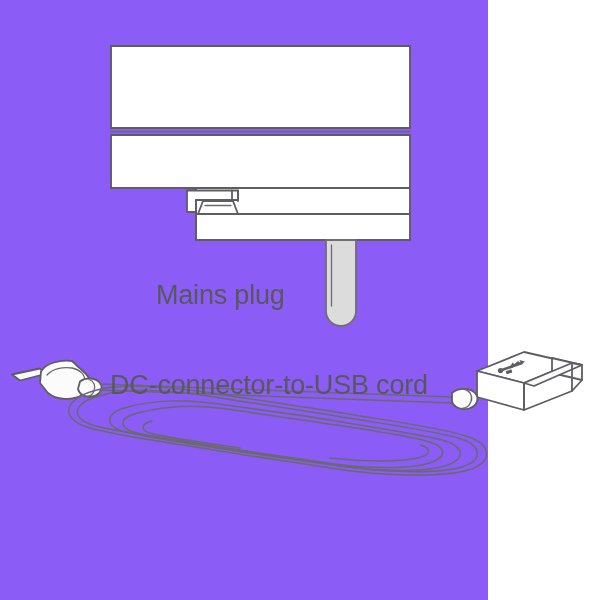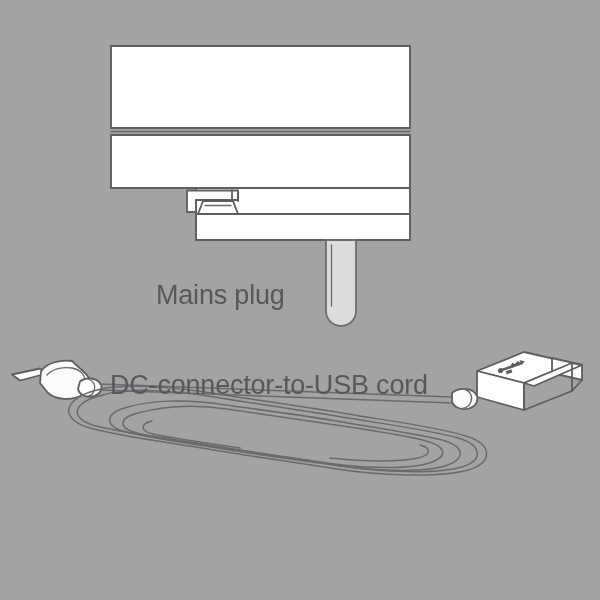--- a/index.html
+++ b/index.html
@@ -9,23 +9,23 @@
     background: #ffffff;
   }
   body {
     width: 600px;
     height: 600px;
     font-family: "Liberation Sans", sans-serif;
     overflow: hidden;
   }
   #figure {
     position: relative;
-    width: 600px;
+    width: 488px;
     height: 600px;
-    background: #a3a3a3;
+    background: #8b5cf6;
   }
   #figure svg {
     display: block;
     width: 600px;
     height: 600px;
   }
   .stroke {
     fill: none;
     stroke: #5e5e62;
     stroke-width: 1.8;

